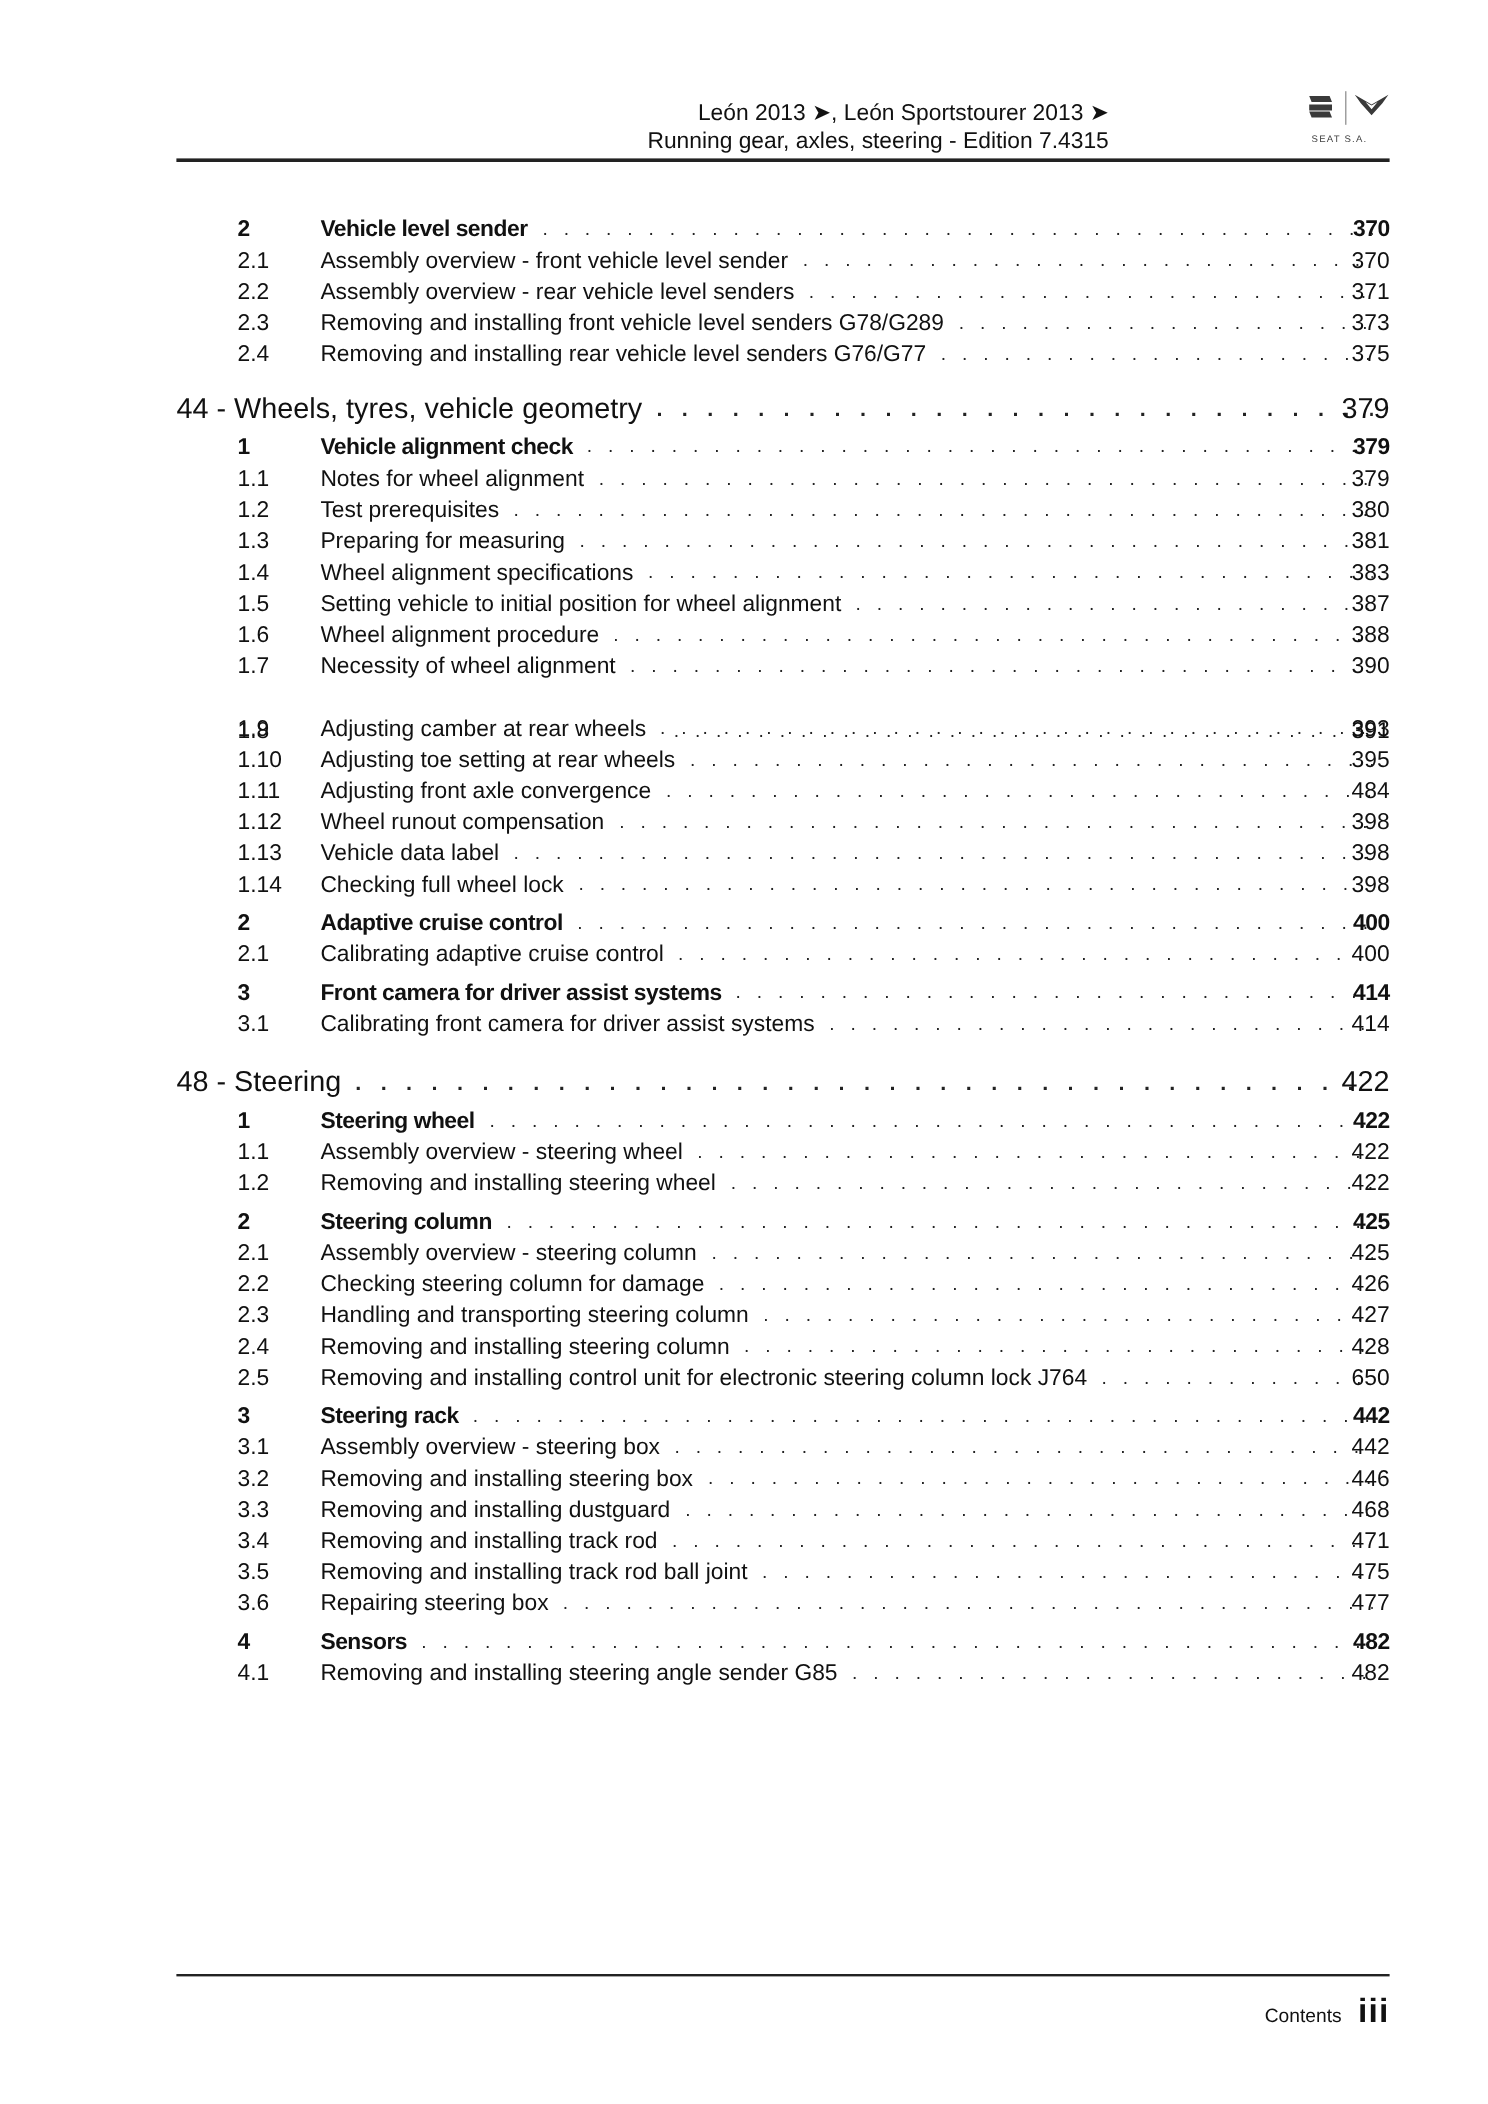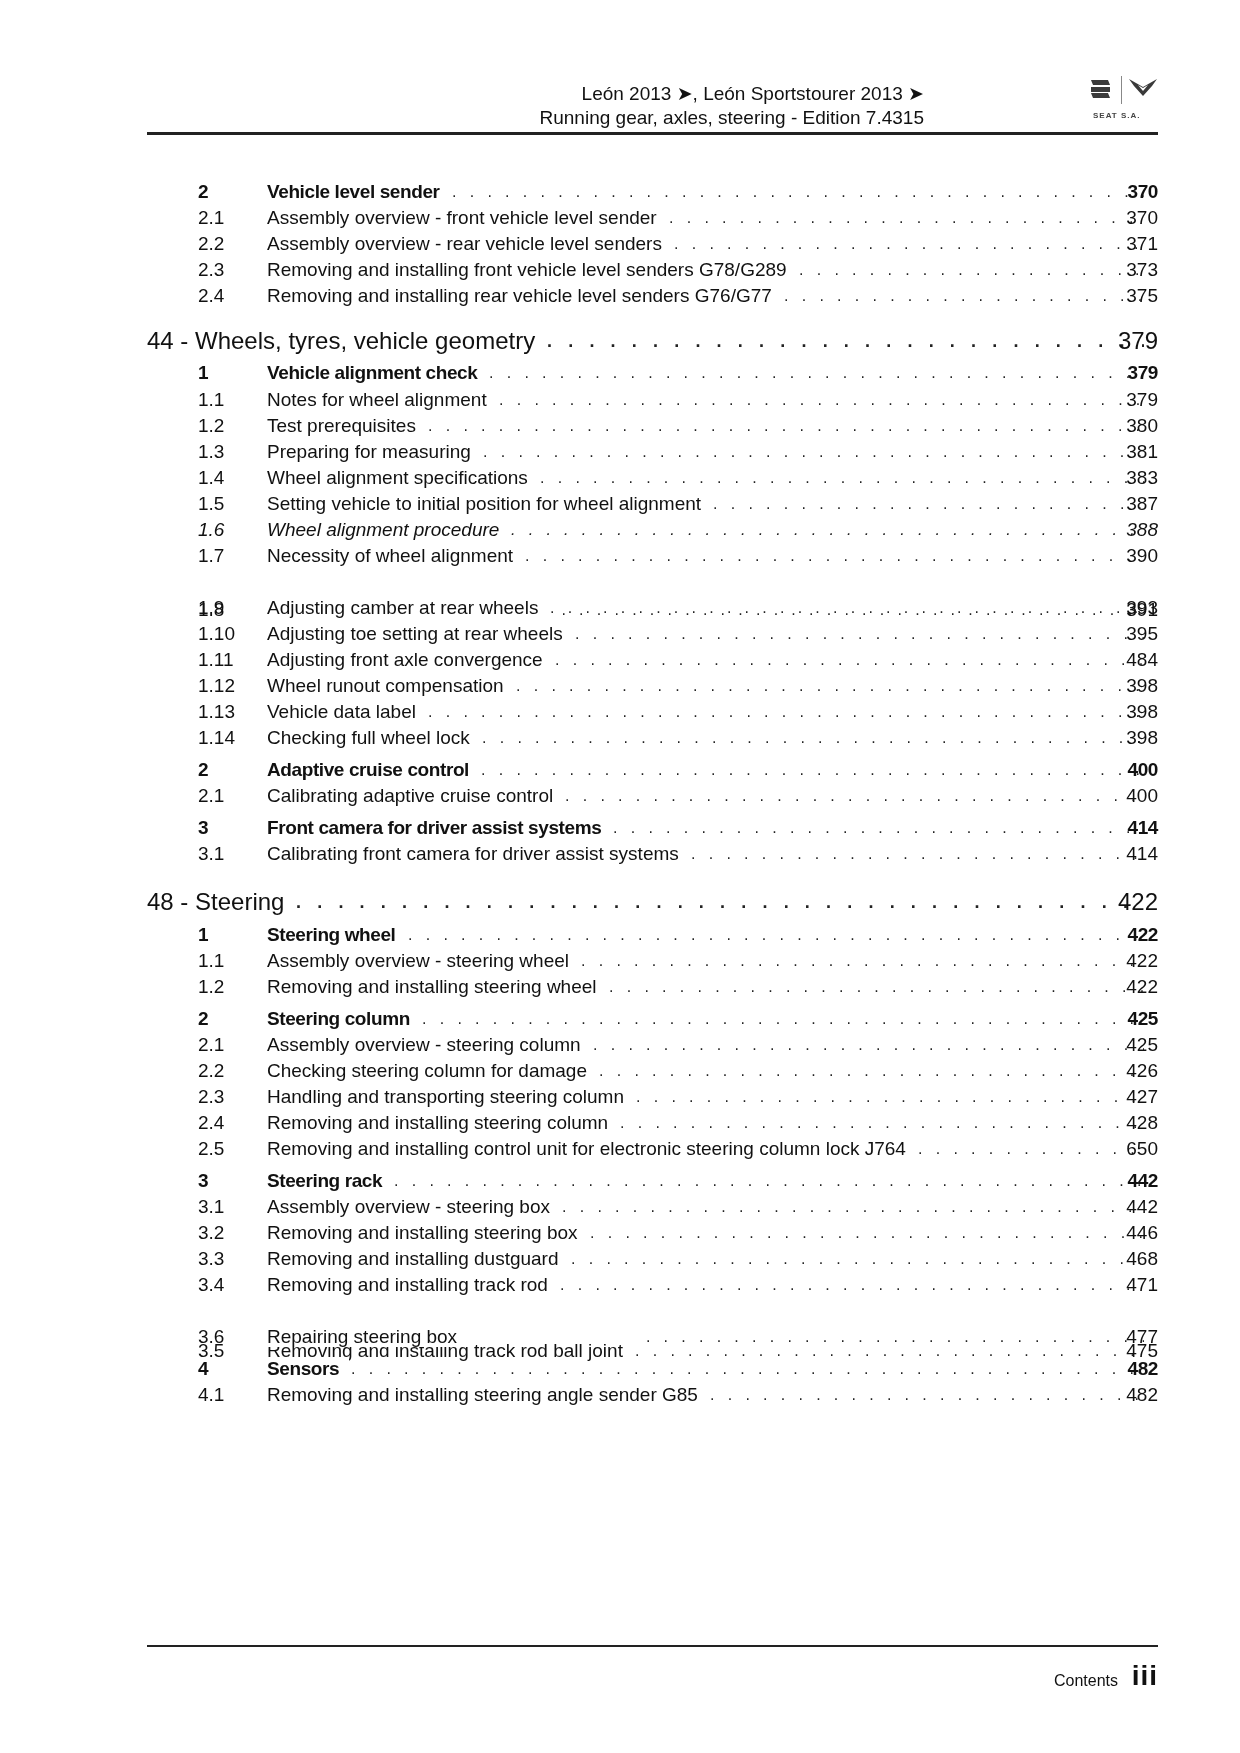--- a/index.html
+++ b/index.html
@@ -3,21 +3,21 @@
 <meta charset="utf-8">
 <style>
   html, body { margin:0; padding:0; background:#ffffff; }
   body { width:1240px; height:1753px; position:relative; overflow:hidden;
          font-family:"Liberation Sans", sans-serif; color:#111; }
   .hdr { position:absolute; right:316px; text-align:right; font-size:19px; color:#111; white-space:nowrap; }
   .hdr1 { top:82px; }
   .hdr2 { top:107px; }
   .rule-top { position:absolute; left:147px; top:132px; width:1011px; height:3px; background:#222; }
   .logo { position:absolute; left:1088px; top:74px; width:70px; height:52px; }
-  .logo-cap { position:absolute; left:1093px; top:111px; font-size:8px; letter-spacing:1px; color:#444; font-weight:bold; }
+  .logo-cap { position:absolute; left:1093px; top:111px; font-size:8px; letter-spacing:1px; color:#444; font-weight:normal; }
   #toc { position:absolute; left:0; top:0; width:1240px; }
   .row { position:absolute; left:0; width:1240px; height:26px; }
   .num { position:absolute; left:198px; font-size:19px; line-height:26px; white-space:nowrap; }
   .title { position:absolute; left:267px; right:82px; font-size:19px; line-height:26px; white-space:nowrap; overflow:hidden; }
   .title .t { background:#fff; padding-right:10px; position:relative; z-index:1; }
   .title .dots { position:absolute; left:0; right:0; top:0; color:#222; letter-spacing:4.4px; white-space:nowrap; overflow:hidden; z-index:0; font-size:16px; }
   .page { position:absolute; right:82px; font-size:19px; line-height:26px; text-align:center; white-space:nowrap; }
   .row.bold .num, .row.bold .title .t, .row.bold .page { font-weight:bold; letter-spacing:-0.4px; }
   .row.chapter { height:32px; }
   .row.chapter .title { left:147px; font-size:24px; line-height:32px; }
@@ -102,21 +102,21 @@
     <div class="row" style="top: 465px;">
       <span class="num">1.4</span>
       <span class="title"><span class="dots" style="left: 273px; right: 14px; line-height: 26px;">. . . . . . . . . . . . . . . . . . . . . . . . . . . . . . . . . . . . . . . . . . . . . . . . . . . . . . . . . . . . . . . . . . . . . . . . . . . . . . . . . . . . . . . . . . . . . . . . . . . . . . . . . . . . . . . . . . . . . . . . . . . . . . . . . . . . . . . . . . . . </span><span class="t">Wheel alignment specifications</span></span>
       <span class="page">383</span>
     </div>
     <div class="row" style="top: 491px;">
       <span class="num">1.5</span>
       <span class="title"><span class="dots" style="left: 446px; right: 14px; line-height: 26px;">. . . . . . . . . . . . . . . . . . . . . . . . . . . . . . . . . . . . . . . . . . . . . . . . . . . . . . . . . . . . . . . . . . . . . . . . . . . . . . . . . . . . . . . . . . . . . . . . . . . . . . . . . . . . . . . . . . . . . . . . . . . . . . . . . . . . . . . . . . . . </span><span class="t">Setting vehicle to initial position for wheel alignment</span></span>
       <span class="page">387</span>
     </div>
-    <div class="row" style="top: 517px; font-style: italic;">
+    <div class="row" style="top: 517px;">
       <span class="num">1.6</span>
       <span class="title"><span class="dots" style="left: 244px; right: 14px; line-height: 26px;">. . . . . . . . . . . . . . . . . . . . . . . . . . . . . . . . . . . . . . . . . . . . . . . . . . . . . . . . . . . . . . . . . . . . . . . . . . . . . . . . . . . . . . . . . . . . . . . . . . . . . . . . . . . . . . . . . . . . . . . . . . . . . . . . . . . . . . . . . . . . </span><span class="t">Wheel alignment procedure</span></span>
       <span class="page">388</span>
     </div>
     <div class="row" style="top: 543px;">
       <span class="num">1.7</span>
       <span class="title"><span class="dots" style="left: 258px; right: 14px; line-height: 26px;">. . . . . . . . . . . . . . . . . . . . . . . . . . . . . . . . . . . . . . . . . . . . . . . . . . . . . . . . . . . . . . . . . . . . . . . . . . . . . . . . . . . . . . . . . . . . . . . . . . . . . . . . . . . . . . . . . . . . . . . . . . . . . . . . . . . . . . . . . . . . </span><span class="t">Necessity of wheel alignment</span></span>
       <span class="page">390</span>
     </div>
     <div class="row" style="top: 569px; margin-top: 28px;">
@@ -241,21 +241,21 @@
     <div class="row" style="top: 1246px;">
       <span class="num">3.3</span>
       <span class="title"><span class="dots" style="left: 304px; right: 14px; line-height: 26px;">. . . . . . . . . . . . . . . . . . . . . . . . . . . . . . . . . . . . . . . . . . . . . . . . . . . . . . . . . . . . . . . . . . . . . . . . . . . . . . . . . . . . . . . . . . . . . . . . . . . . . . . . . . . . . . . . . . . . . . . . . . . . . . . . . . . . . . . . . . . . </span><span class="t">Removing and installing dustguard</span></span>
       <span class="page">468</span>
     </div>
     <div class="row" style="top: 1272px;">
       <span class="num">3.4</span>
       <span class="title"><span class="dots" style="left: 293px; right: 14px; line-height: 26px;">. . . . . . . . . . . . . . . . . . . . . . . . . . . . . . . . . . . . . . . . . . . . . . . . . . . . . . . . . . . . . . . . . . . . . . . . . . . . . . . . . . . . . . . . . . . . . . . . . . . . . . . . . . . . . . . . . . . . . . . . . . . . . . . . . . . . . . . . . . . . </span><span class="t">Removing and installing track rod</span></span>
       <span class="page">471</span>
     </div>
-    <div class="row" style="top: 1298px; margin-top: 40px;">
+    <div class="row" style="top: 1298px;">
       <span class="num">3.5</span>
       <span class="title"><span class="dots" style="left: 368px; right: 14px; line-height: 26px;">. . . . . . . . . . . . . . . . . . . . . . . . . . . . . . . . . . . . . . . . . . . . . . . . . . . . . . . . . . . . . . . . . . . . . . . . . . . . . . . . . . . . . . . . . . . . . . . . . . . . . . . . . . . . . . . . . . . . . . . . . . . . . . . . . . . . . . . . . . . . </span><span class="t">Removing and installing track rod ball joint</span></span>
       <span class="page">475</span>
     </div>
     <div class="row" style="top: 1324px;">
       <span class="num">3.6</span>
       <span class="title"><span class="dots" style="left: 202px; right: 14px; line-height: 26px;">. . . . . . . . . . . . . . . . . . . . . . . . . . . . . . . . . . . . . . . . . . . . . . . . . . . . . . . . . . . . . . . . . . . . . . . . . . . . . . . . . . . . . . . . . . . . . . . . . . . . . . . . . . . . . . . . . . . . . . . . . . . . . . . . . . . . . . . . . . . . </span><span class="t">Repairing steering box</span></span>
       <span class="page">477</span>
     </div>
     <div class="row bold" style="top: 1356px;">

